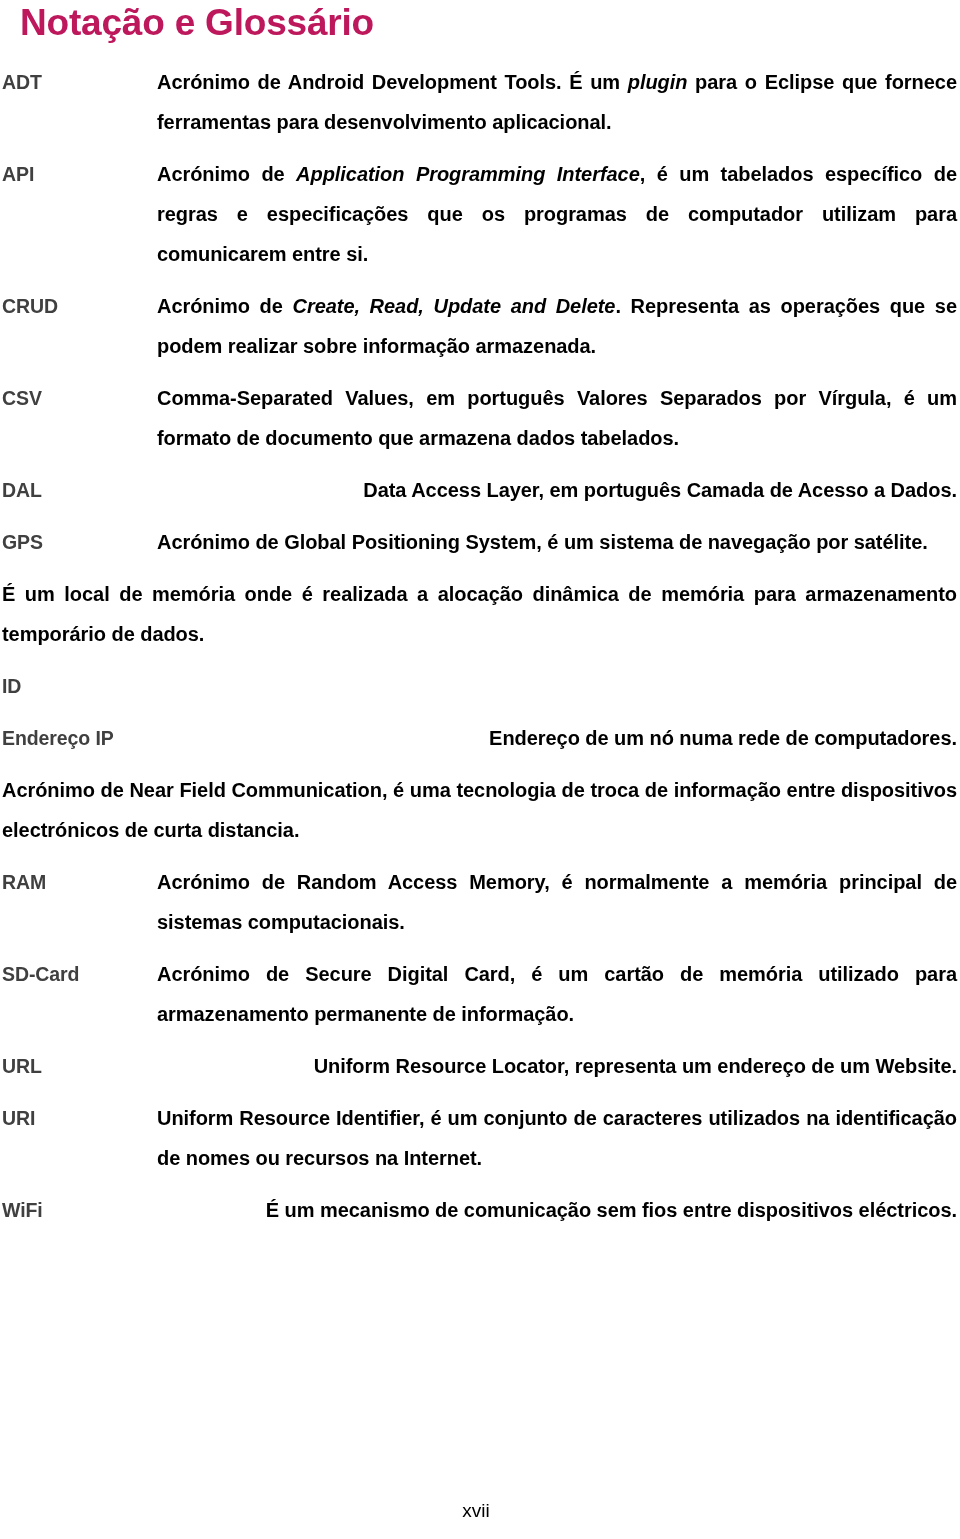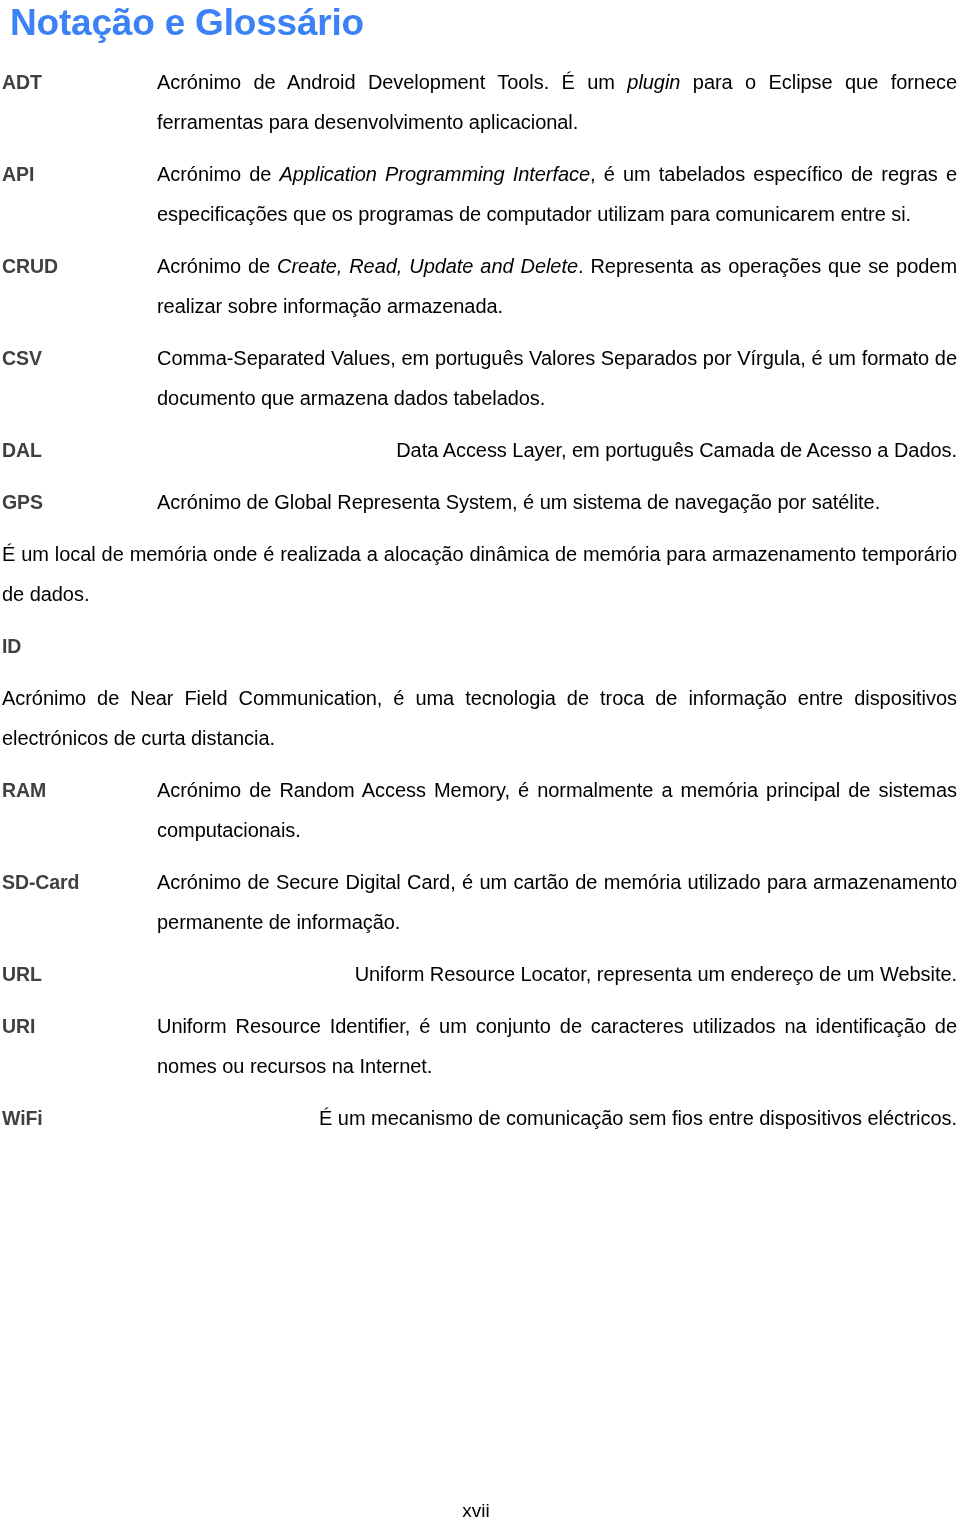--- a/index.html
+++ b/index.html
@@ -23,22 +23,22 @@
     box-sizing: border-box;
     padding: 0;
   }
 
   .page-title {
     font-size: 37px;
     font-weight: bold;
     letter-spacing: -0.2px;
     line-height: 1.0;
     margin: 0;
-    padding: 4px 0 0 10px;
-    color: #3b82f6;
+    padding: 4px 0 0 20px;
+    color: #be185d;
   }
 
   .glossary {
     margin-top: 21px;
     padding: 0 3px 0 2px;
   }
 
   .entry {
     display: flex;
     align-items: flex-start;
@@ -57,20 +57,21 @@
   }
 
   .definition {
     flex: 1 1 auto;
     font-size: 20px;
     line-height: 40px;
     text-align: justify;
     text-justify: inter-word;
     color: #000000;
     letter-spacing: -0.05px;
+    font-weight: bold;
   }
 
   .definition.no-justify {
     text-align: right;
   }
 
   .definition i {
     font-style: italic;
   }
 
@@ -108,27 +109,31 @@
       <div class="entry">
         <div class="term">CSV</div>
         <div class="definition"><span>Comma-Separated Values, em português Valores Separados por Vírgula, é um formato de documento que armazena dados tabelados.</span></div>
       </div>
       <div class="entry">
         <div class="term">DAL</div>
         <div class="definition no-justify"><span>Data Access Layer, em português Camada de Acesso a Dados.</span></div>
       </div>
       <div class="entry">
         <div class="term">GPS</div>
-        <div class="definition"><span>Acrónimo de Global Representa System, é um sistema de navegação por satélite.</span></div>
+        <div class="definition"><span>Acrónimo de Global Positioning System, é um sistema de navegação por satélite.</span></div>
       </div>
       <div class="entry">
         <div class="definition"><span>É um local de memória onde é realizada a alocação dinâmica de memória para armazenamento temporário de dados.</span></div>
       </div>
       <div class="entry">
         <div class="term">ID</div>
+      </div>
+      <div class="entry">
+        <div class="term">Endereço IP</div>
+        <div class="definition no-justify"><span>Endereço de um nó numa rede de computadores.</span></div>
       </div>
       <div class="entry">
         <div class="definition"><span>Acrónimo de Near Field Communication, é uma tecnologia de troca de informação entre dispositivos electrónicos de curta distancia.</span></div>
       </div>
       <div class="entry">
         <div class="term">RAM</div>
         <div class="definition"><span>Acrónimo de Random Access Memory, é normalmente a memória principal de sistemas computacionais.</span></div>
       </div>
       <div class="entry">
         <div class="term">SD-Card</div>

